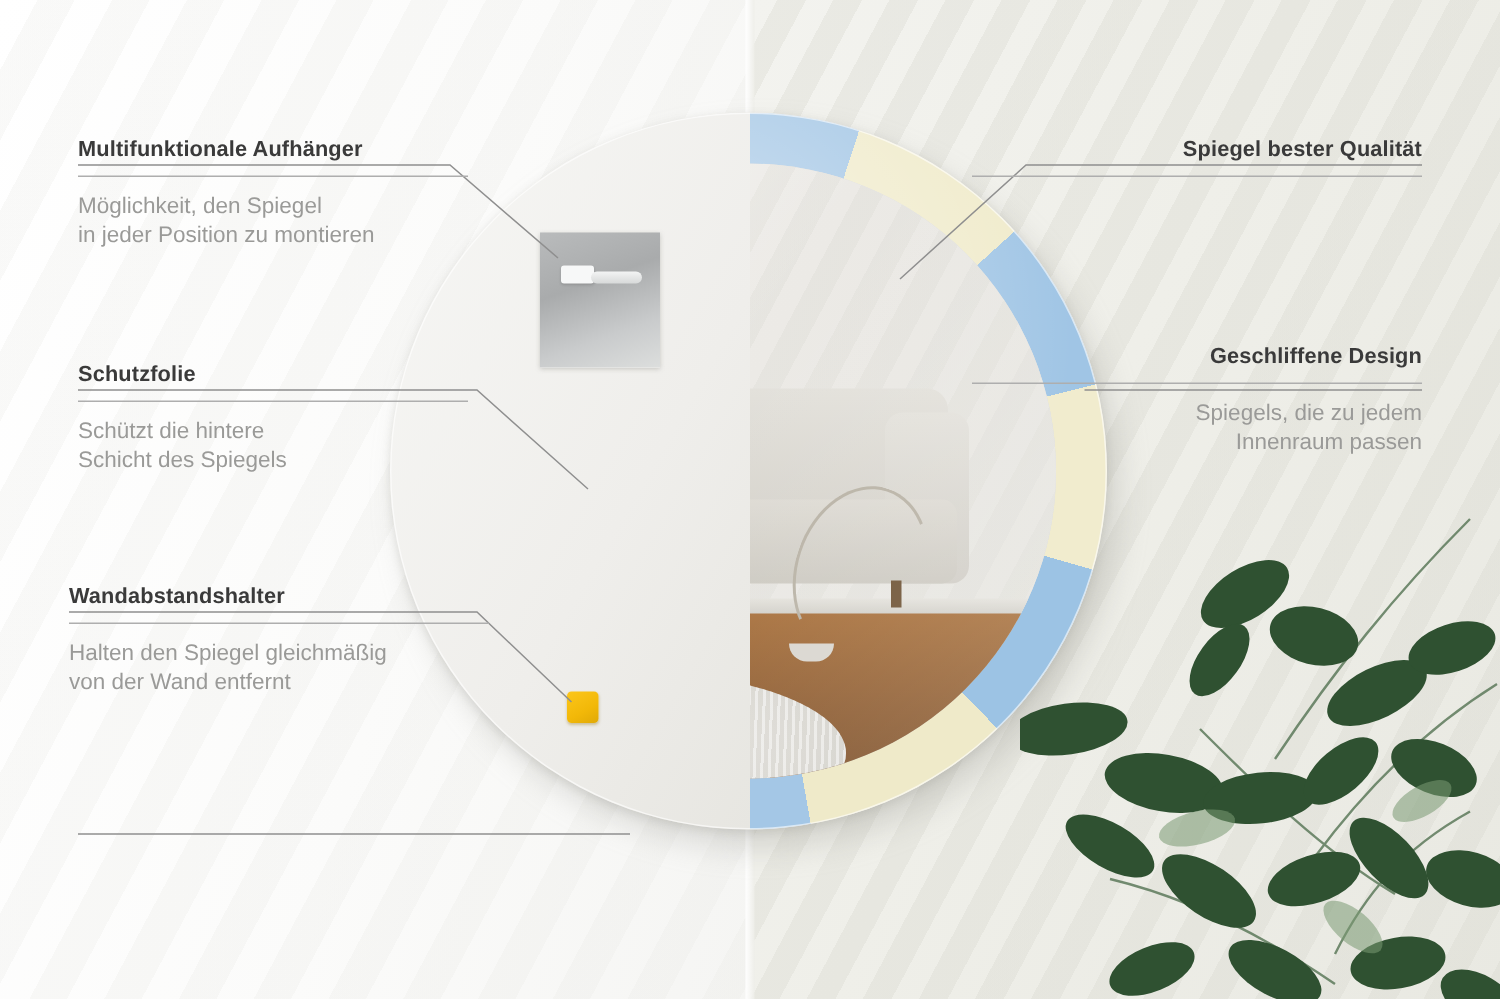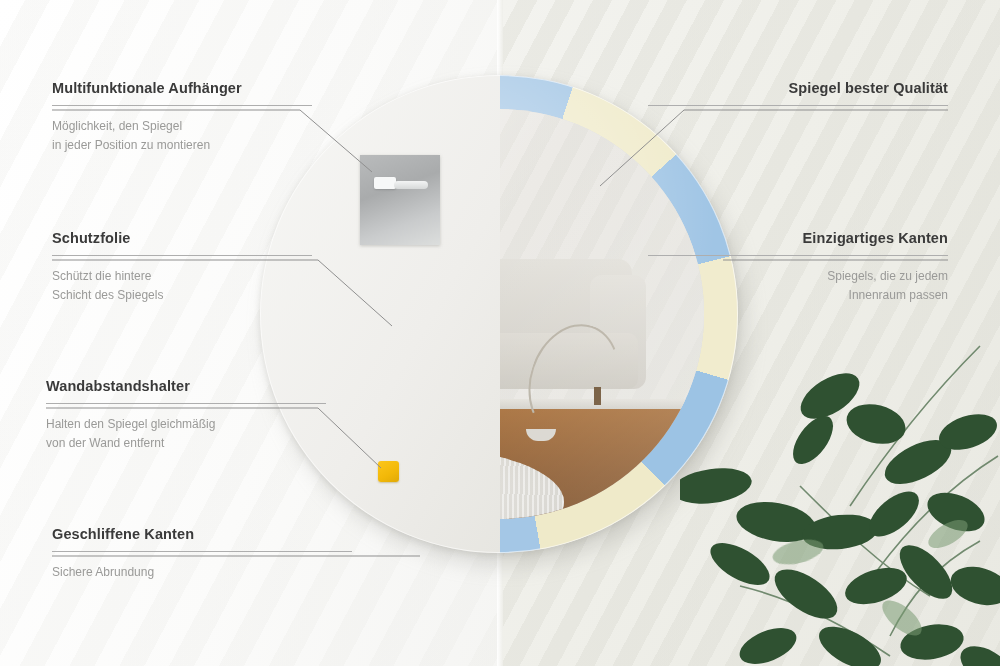--- a/index.html
+++ b/index.html
@@ -124,22 +124,22 @@
     box-shadow:0 1px 2px rgba(140,110,0,.35);}
 
   
   .leaves{position:absolute;right:0;bottom:0;width:320px;height:330px;pointer-events:none;}
 
   
   .callout{position:absolute;}
   .callout h3{margin:0;font-size:14.5px;font-weight:bold;color:#3a3a3a;letter-spacing:.1px;
     white-space:nowrap;}
   .callout .rule{height:1px;background:#aeaeae;margin:9px 0 11px 0;}
-  .callout p{margin:0;font-size:12px;line-height:18.5px;color:#9a9a98;white-space:pre-line;}
-  .c-left{text-align:left;}
+  .callout p{margin:0;font-size:15px;line-height:18.5px;color:#9a9a98;white-space:pre-line;}
+  .c-left{text-align:left;margin-top:12px;}
   .c-right{text-align:right;}
 
   .lines{position:absolute;left:0;top:0;width:1000px;height:666px;pointer-events:none;}
 </style>
 </head>
 <body>
 
 <div id="stage">
 
   <div class="bg-left"></div>
@@ -255,31 +255,26 @@
 Schicht des Spiegels</p>
   </div>
 
   <div class="callout c-left" style="left:46px;top:378px;width:280px;">
     <h3>Wandabstandshalter</h3>
     <div class="rule"></div>
     <p>Halten den Spiegel gleichmäßig
 von der Wand entfernt</p>
   </div>
 
-  <div class="callout c-left" style="left:52px;top:526px;width:300px;">
-    <h3>Geschliffene Kanten</h3>
-    <div class="rule"></div>
-    <p>Sichere Abrundung</p>
-  </div>
-
-  <div class="callout c-right" style="left:648px;top:80px;width:300px;">
+
+  <div class="callout c-right" style="left:648px;top:92px;width:300px;">
     <h3>Spiegel bester Qualität</h3>
     <div class="rule"></div>
   </div>
 
   <div class="callout c-right" style="left:648px;top:230px;width:300px;">
-    <h3>Einzigartiges Kanten</h3>
+    <h3>Geschliffene Design</h3>
     <div class="rule"></div>
     <p>Spiegels, die zu jedem
 Innenraum passen</p>
   </div>
 
 </div>
 
 </body></html>

